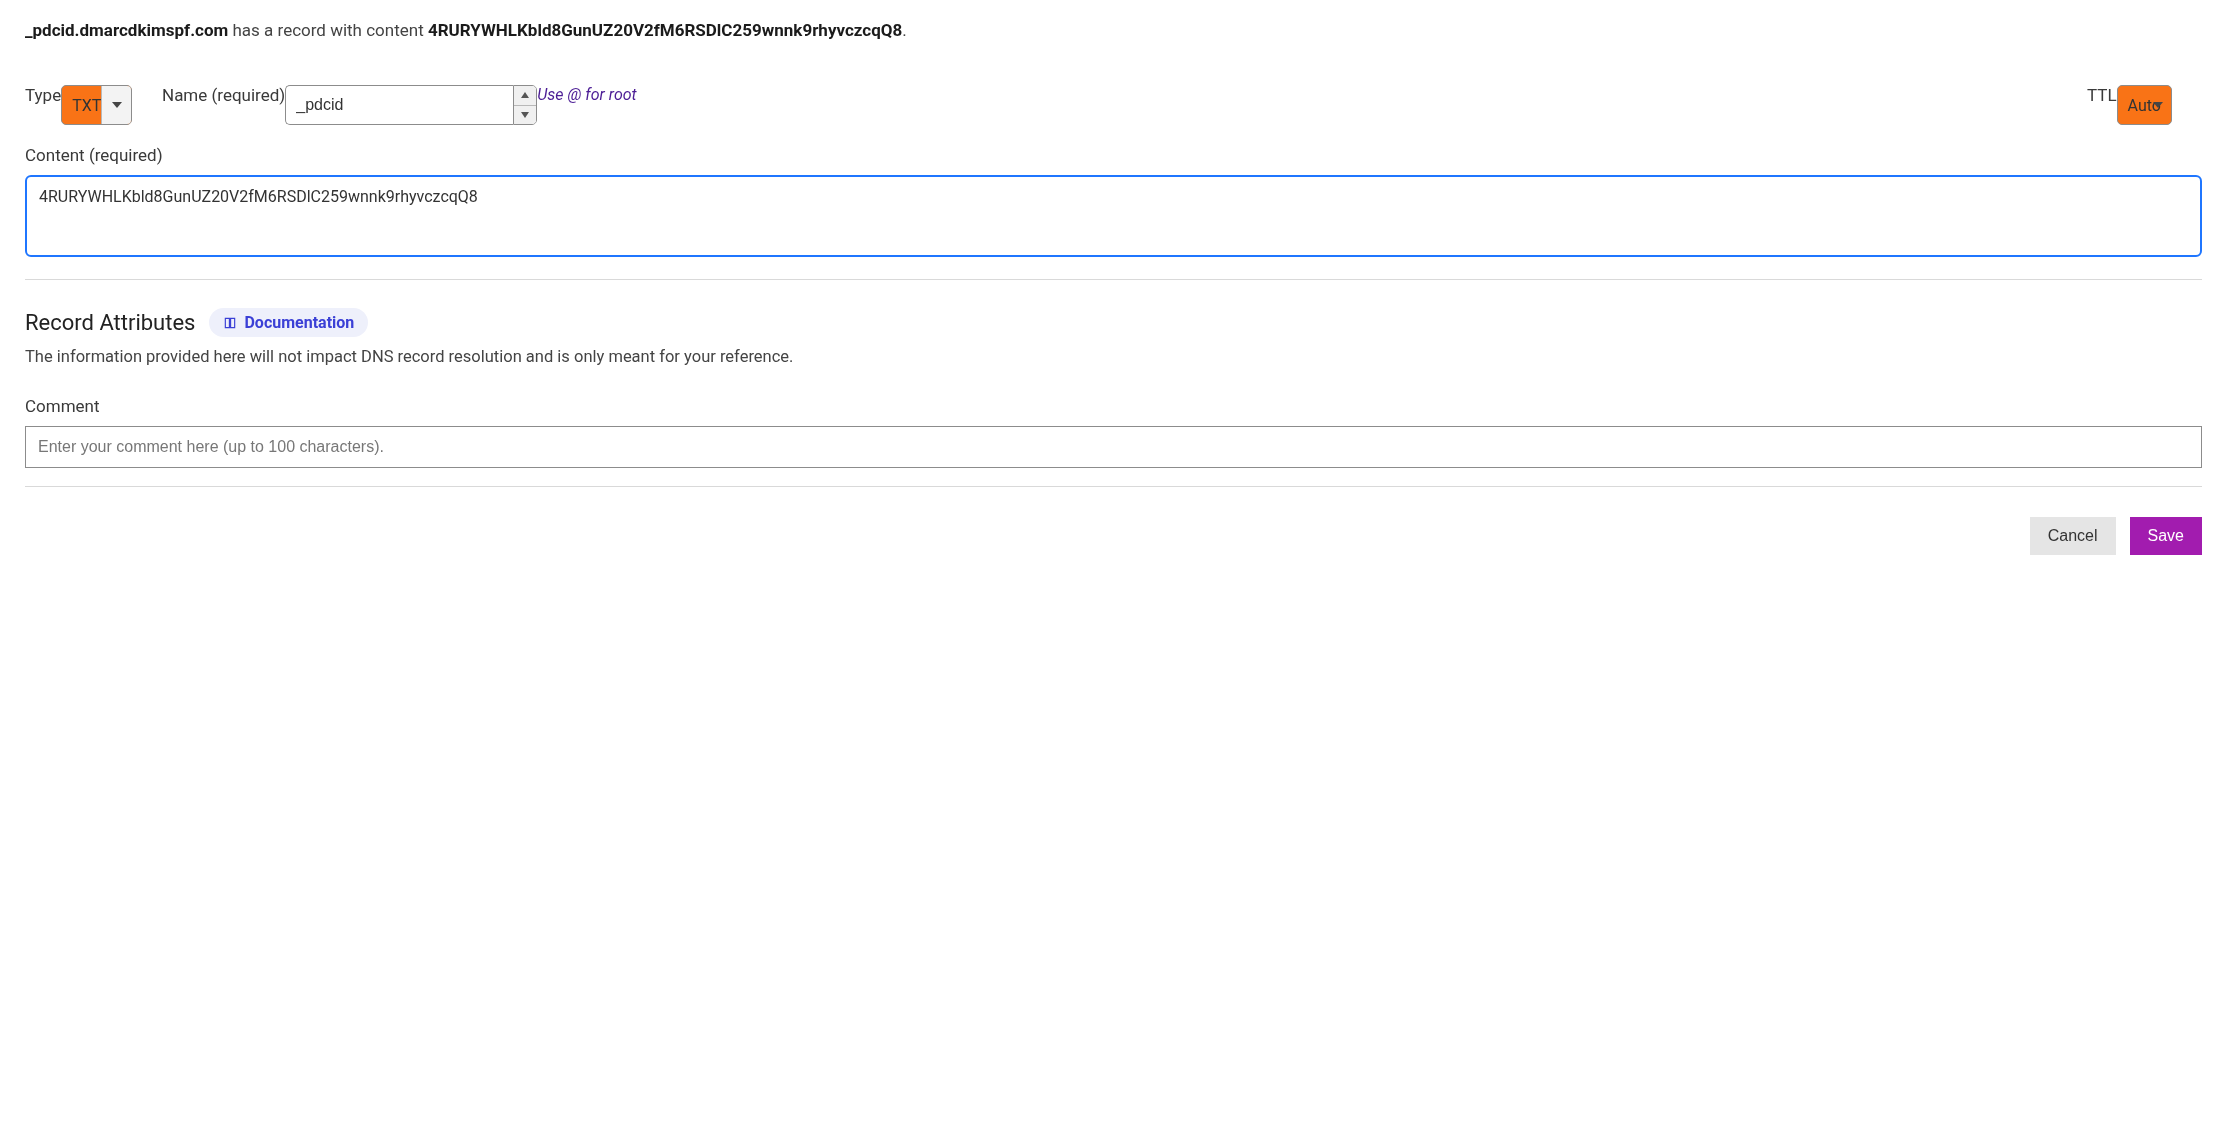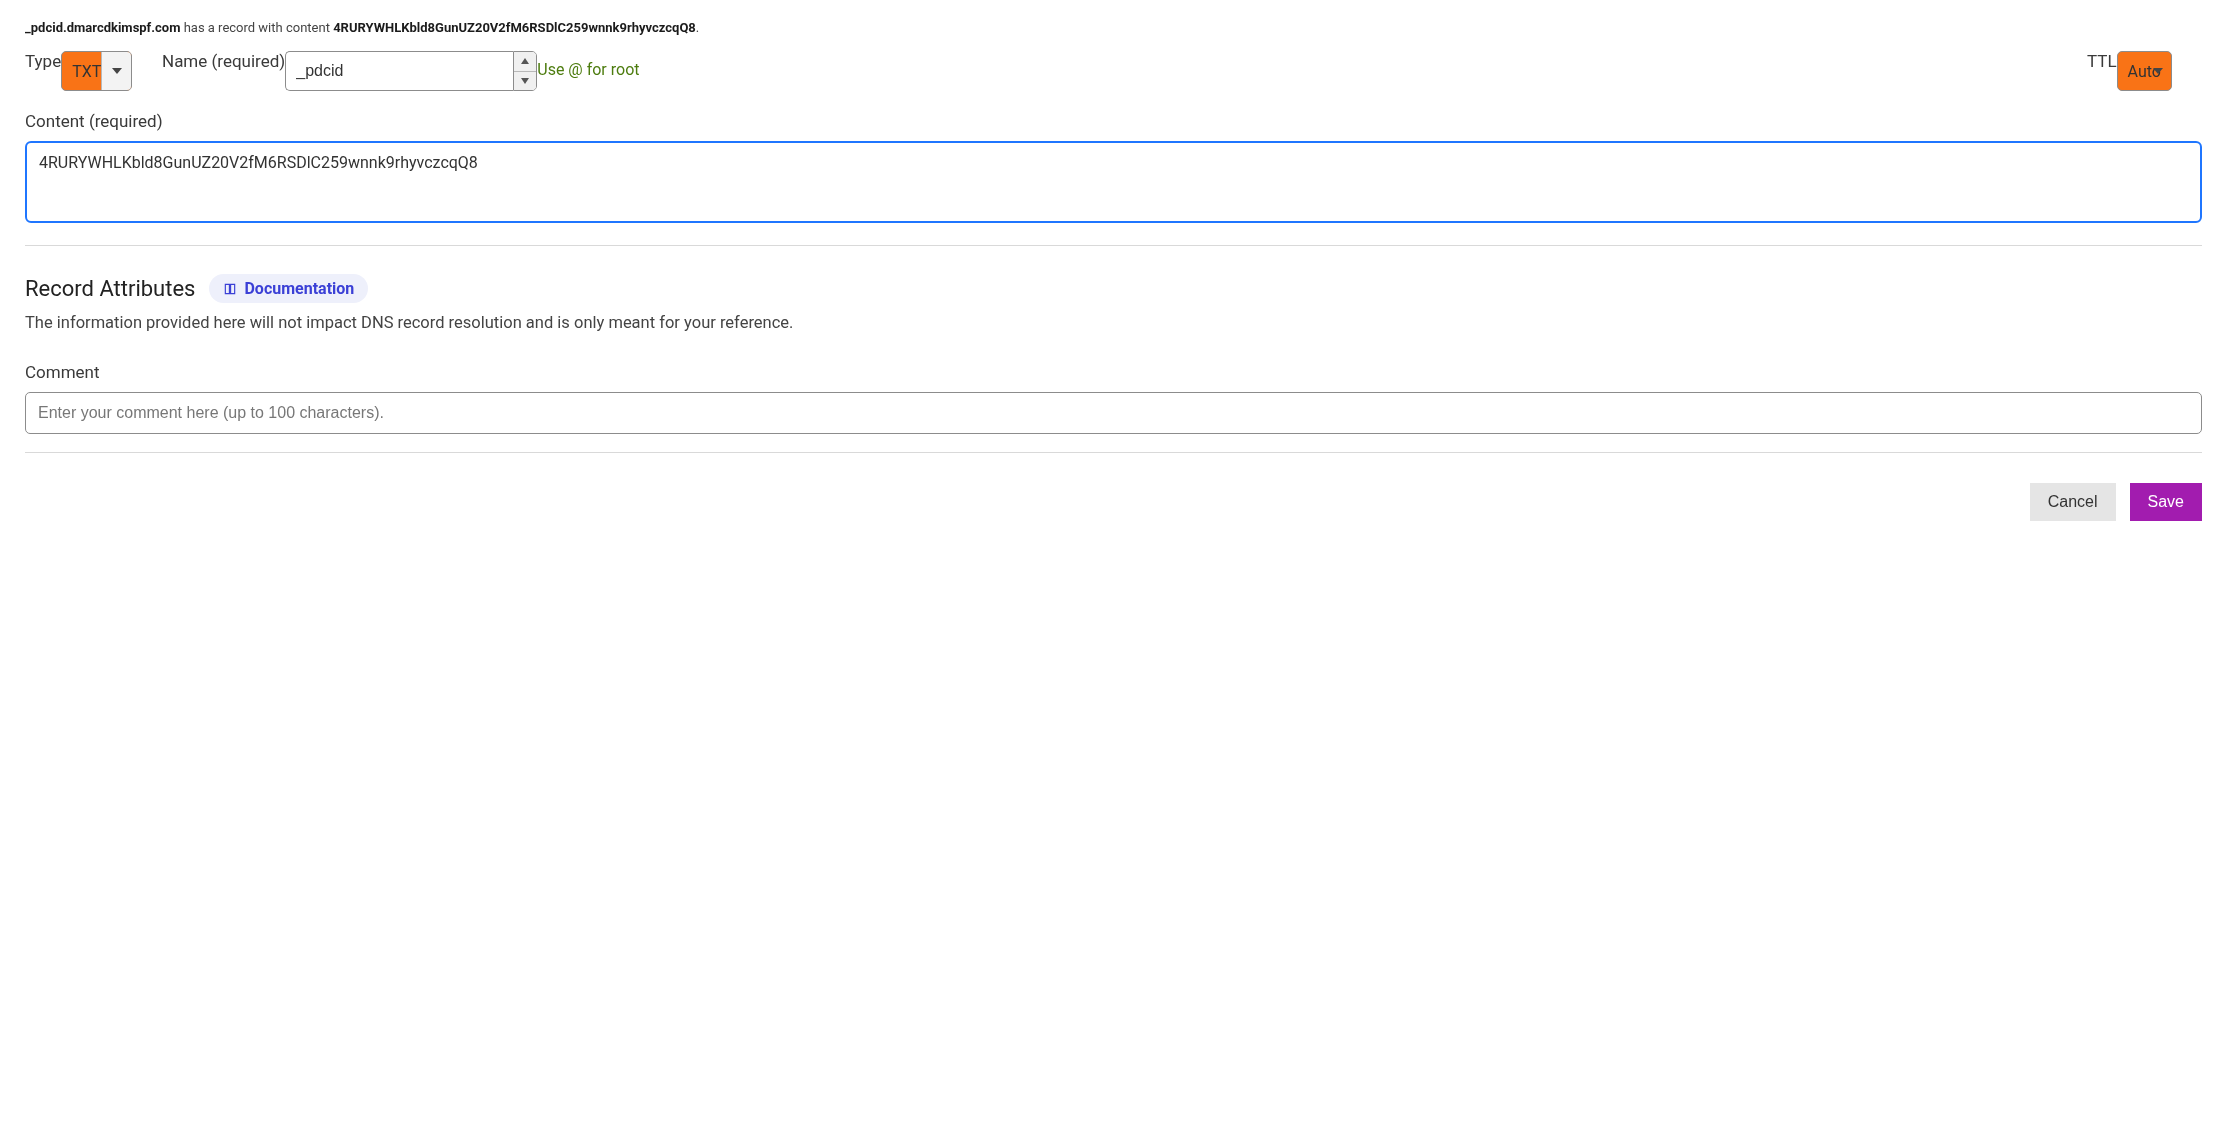--- a/index.html
+++ b/index.html
@@ -8,23 +8,23 @@
       padding: 0;
     }
     body {
       font-family: -apple-system, BlinkMacSystemFont, "Segoe UI", Roboto, Helvetica, Arial, sans-serif;
       font-size: 15px;
       color: #333;
       background: #fff;
       padding: 20px 25px;
     }
     .header-line {
-      font-size: 13px;
+      font-size: 17px;
       color: #444;
-      margin-bottom: 16px;
+      margin-bottom: 45px;
     }
     .header-line b {
       color: #1b1b1b;
       font-weight: 700;
     }
     .form-row {
       display: flex;
       gap: 22px;
       align-items: flex-start;
       margin-bottom: 20px;
@@ -124,22 +124,22 @@
       border-top: 6px solid #555;
     }
     .tri-down.small {
       border-left-width: 5px;
       border-right-width: 5px;
       border-top-width: 6px;
       border-top-color: #454545;
     }
     .helper-text {
       font-size: 16px;
-      color: #4d7c0f;
-      margin-top: 9px;
+      color: #4c1d95;
+      font-style: italic;
     }
     .content-section {
       margin-top: 16px;
     }
     .content-textarea {
       width: 100%;
       height: 82px;
       border: 2px solid #1f76ff;
       border-radius: 6px;
       padding: 10px 12px;
@@ -185,21 +185,21 @@
       color: #444;
       margin-top: 10px;
     }
     .comment-section {
       margin-top: 30px;
     }
     .comment-input {
       width: 100%;
       height: 42px;
       border: 1px solid #8c8c8c;
-      border-radius: 5px;
+      border-radius: 0;
       padding: 0 12px;
       font-size: 16px;
       color: #333;
       outline: none;
     }
     .comment-input::placeholder {
       color: #777;
     }
     .footer {
       display: flex;

